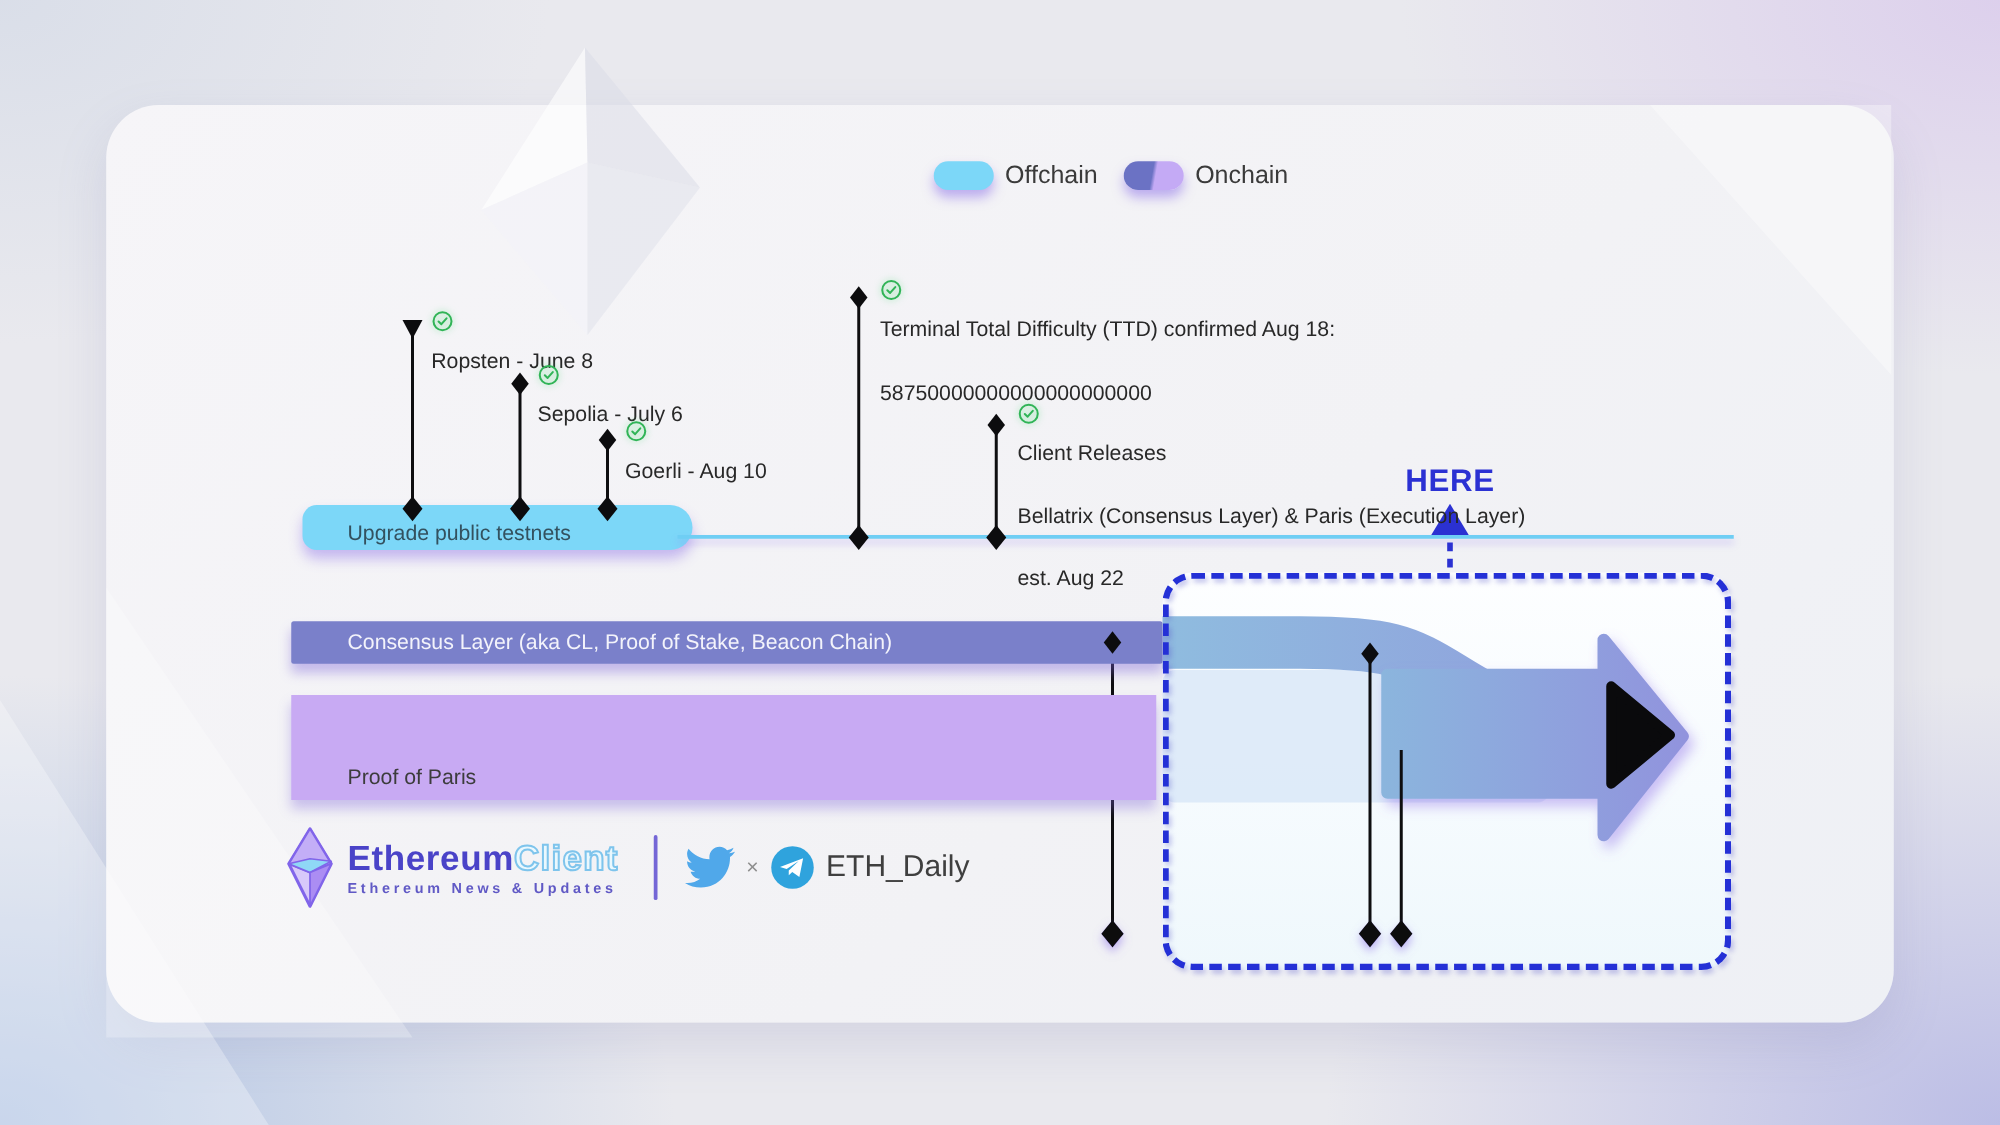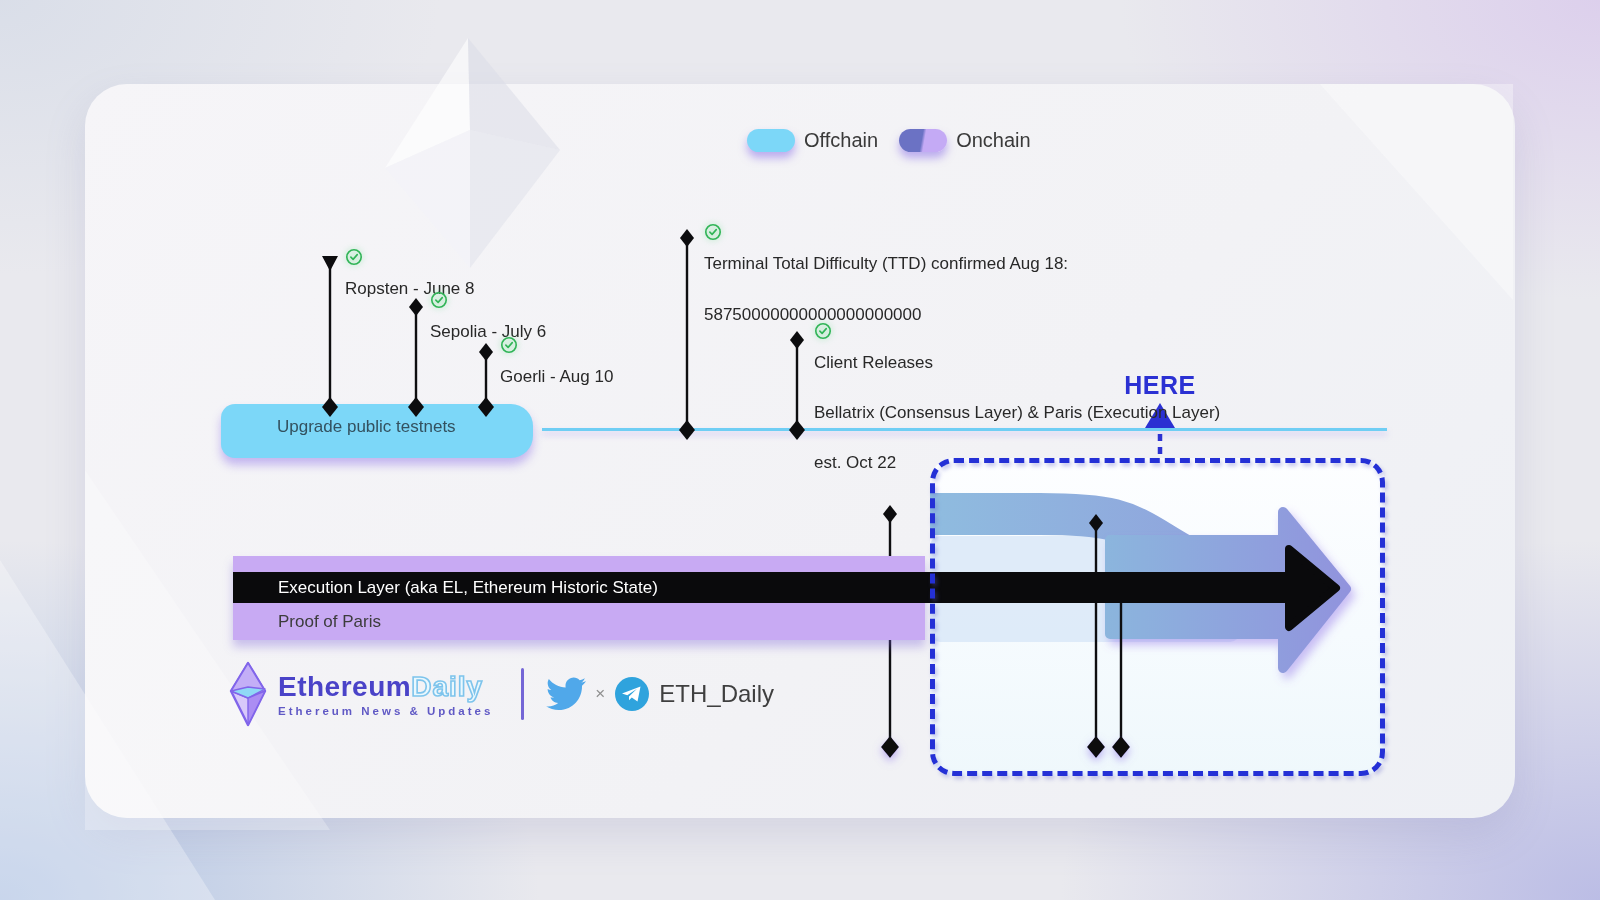--- a/index.html
+++ b/index.html
@@ -18,22 +18,22 @@
   .title{left:225px;top:119px;font-size:34px;font-weight:500;letter-spacing:.6px;color:#161616;}
   .legend{left:747px;top:129px;display:flex;align-items:center;gap:9px;justify-content:center;}
   .pill{width:48px;height:23px;border-radius:12px;box-shadow:0 6px 9px rgba(132,102,232,.5);}
   .pill.off{background:#7cd7f8;}
   .pill.on{background:linear-gradient(100deg,#6b72c4 0 47%,#c4aaf5 53% 100%);}
   .legend span{font-size:20px;color:#3a3a3a;margin-right:12px;}
   .ms{position:absolute;font-size:17px;color:#282828;line-height:19px;white-space:nowrap;}
   .ms .row{display:flex;align-items:center;gap:7px;margin-top:31px;}
   .chk{width:18px;height:18px;filter:drop-shadow(0 0 3px rgba(90,220,130,.65));}
   .barlabel{white-space:nowrap;}
-  .bar-testnets{left:221px;top:404px;width:312px;height:54px;background:#7cd7f8;border-radius:14px 22px 22px 14px;
-    box-shadow:0 7px 10px rgba(138,108,230,.45);line-height:46px;padding-left:56px;box-sizing:border-box;
+  .bar-testnets{left:242px;top:404px;width:312px;height:36px;background:#7cd7f8;border-radius:14px 22px 22px 14px;
+    box-shadow:0 7px 10px rgba(138,108,230,.45);line-height:46px;padding-left:36px;box-sizing:border-box;
     font-size:17px;color:#33515f;}
   .timeline{left:542px;top:428px;width:845px;height:3px;background:#6fcef4;box-shadow:0 4px 6px rgba(150,130,240,.35);}
   .bar-consensus{left:233px;top:497px;width:697px;height:34px;background:#7a80ca;border-radius:2px;
     box-shadow:0 7px 9px rgba(120,95,215,.4);line-height:34px;padding-left:45px;box-sizing:border-box;
     font-size:17px;color:#f3f3fb;}
   .bar-pow{left:233px;top:556px;width:692px;height:84px;background:#c8aaf3;
     box-shadow:0 7px 9px rgba(120,95,215,.35);}
   .bar-exec{left:233px;top:572px;width:1057px;height:31px;background:#0a0a0c;line-height:31px;
     padding-left:45px;box-sizing:border-box;font-size:17px;color:#ffffff;}
   .pow-label{left:278px;top:612px;font-size:17px;color:#3c3c3c;}
@@ -102,24 +102,24 @@
       <line x1="890" y1="514" x2="890" y2="746"></line>
       <line x1="1096" y1="523" x2="1096" y2="746"></line>
       <line x1="1121" y1="600" x2="1121" y2="746"></line>
     </g>
   </svg>
 
   <div class="abs bar-testnets">
     <span class="barlabel">Upgrade public testnets</span>
   </div>
   <div class="abs timeline"></div>
+  <div class="abs bar-consensus">
+    <span class="barlabel">Consensus Layer (aka CL, Proof of Stake, Beacon Chain)</span>
+  </div>
   <div class="abs bar-pow"></div>
-  <div class="abs bar-exec">
-    <span class="barlabel">Execution Layer (aka EL, Ethereum Historic State)</span>
-  </div>
   <div class="abs pow-label">Proof of Paris</div>
 
   <svg width="1600" height="900">
     <path d="M1289,549 L1336,588 L1289,627 Z" fill="#0a0a0c" stroke="#0a0a0c" stroke-width="8" stroke-linejoin="round"></path>
   </svg>
 
   <div class="abs box-border"></div>
 
   <svg width="1600" height="900">
     <defs>
@@ -199,39 +199,39 @@
       </div>
   </div>
   <div class="ms" style="left:814px;top:322px">
     <div class="row">
         <span>Client Releases</span>
       </div>
     <div class="row">
         <span>Bellatrix (Consensus Layer) &amp; Paris (Execution Layer)</span>
       </div>
     <div class="row">
-        <span>est. Oct 22</span>
+        <span>est. Aug 22</span>
       <svg class="chk" viewBox="0 0 20 20">
           <circle cx="10" cy="10" r="8" fill="none" stroke="#31b457" stroke-width="1.8"></circle>
           <path d="M6.5,10.2 L9,12.6 L13.6,7.4" fill="none" stroke="#31b457" stroke-width="1.8" stroke-linecap="round" stroke-linejoin="round"></path>
         </svg>
       </div>
   </div>
 
   <div class="abs here">HERE</div>
 
   <div class="abs footer">
     <svg width="40" height="68" viewBox="0 0 40 68" style="position:static">
       <polygon points="20,3 37,31 20,65 3,31" fill="#d8c9fa" stroke="#8165ea" stroke-width="2.4" stroke-linejoin="round"></polygon>
       <polygon points="20,3 37,31 20,38 3,31" fill="#c3aef7" stroke="#8165ea" stroke-width="1.6" stroke-linejoin="round"></polygon>
       <polygon points="3,31 20,27 37,29 20,38" fill="#8fd8f6" stroke="#8165ea" stroke-width="1.4" stroke-linejoin="round"></polygon>
       <polygon points="20,38 37,31 20,65" fill="#ab8df3" stroke="#8165ea" stroke-width="1.4" stroke-linejoin="round"></polygon>
     </svg>
     <div class="brand-col">
-      <div class="brand"><span class="b1">Ethereum</span><span class="b2">Daily</span></div>
+      <div class="brand"><span class="b1">Ethereum</span><span class="b2">Client</span></div>
       <div class="tagline">Ethereum News &amp; Updates</div>
     </div>
     <div class="divider"></div>
     <svg width="40" height="34" viewBox="0 0 24 20" style="position:static">
       <path d="M23.9,2.4c-.9.4-1.8.7-2.8.8 1-.6 1.8-1.6 2.2-2.7-.95.55-2 .95-3.1 1.2C19.3.7 18 .1 16.6.1c-2.7 0-4.9 2.2-4.9 4.9 0 .4 0 .8.1 1.1C7.7 5.9 4.1 4 1.7 1c-.4.7-.7 1.6-.7 2.5 0 1.7.9 3.2 2.2 4.1-.8 0-1.6-.2-2.2-.6v.1c0 2.4 1.7 4.4 3.9 4.8-.4.1-.8.2-1.3.2-.3 0-.6 0-.9-.1.6 2 2.4 3.4 4.6 3.4-1.7 1.3-3.8 2.1-6.1 2.1-.4 0-.8 0-1.2-.1 2.2 1.4 4.8 2.2 7.6 2.2 9.1 0 14-7.5 14-14v-.6c1-.7 1.8-1.6 2.4-2.6z" fill="#50a8ea"></path>
     </svg>
     <span class="cross">×</span>
     <svg width="36" height="36" viewBox="0 0 36 36" style="position:static">
       <circle cx="18" cy="18" r="17" fill="#2fa3dd"></circle>
       <path d="M8,17.5 L26.5,10.5 L23.5,25.5 L17.8,21.5 L15,24.2 L15,20.4 L23,12.8 L13.3,19.2 Z" fill="#ffffff"></path>

